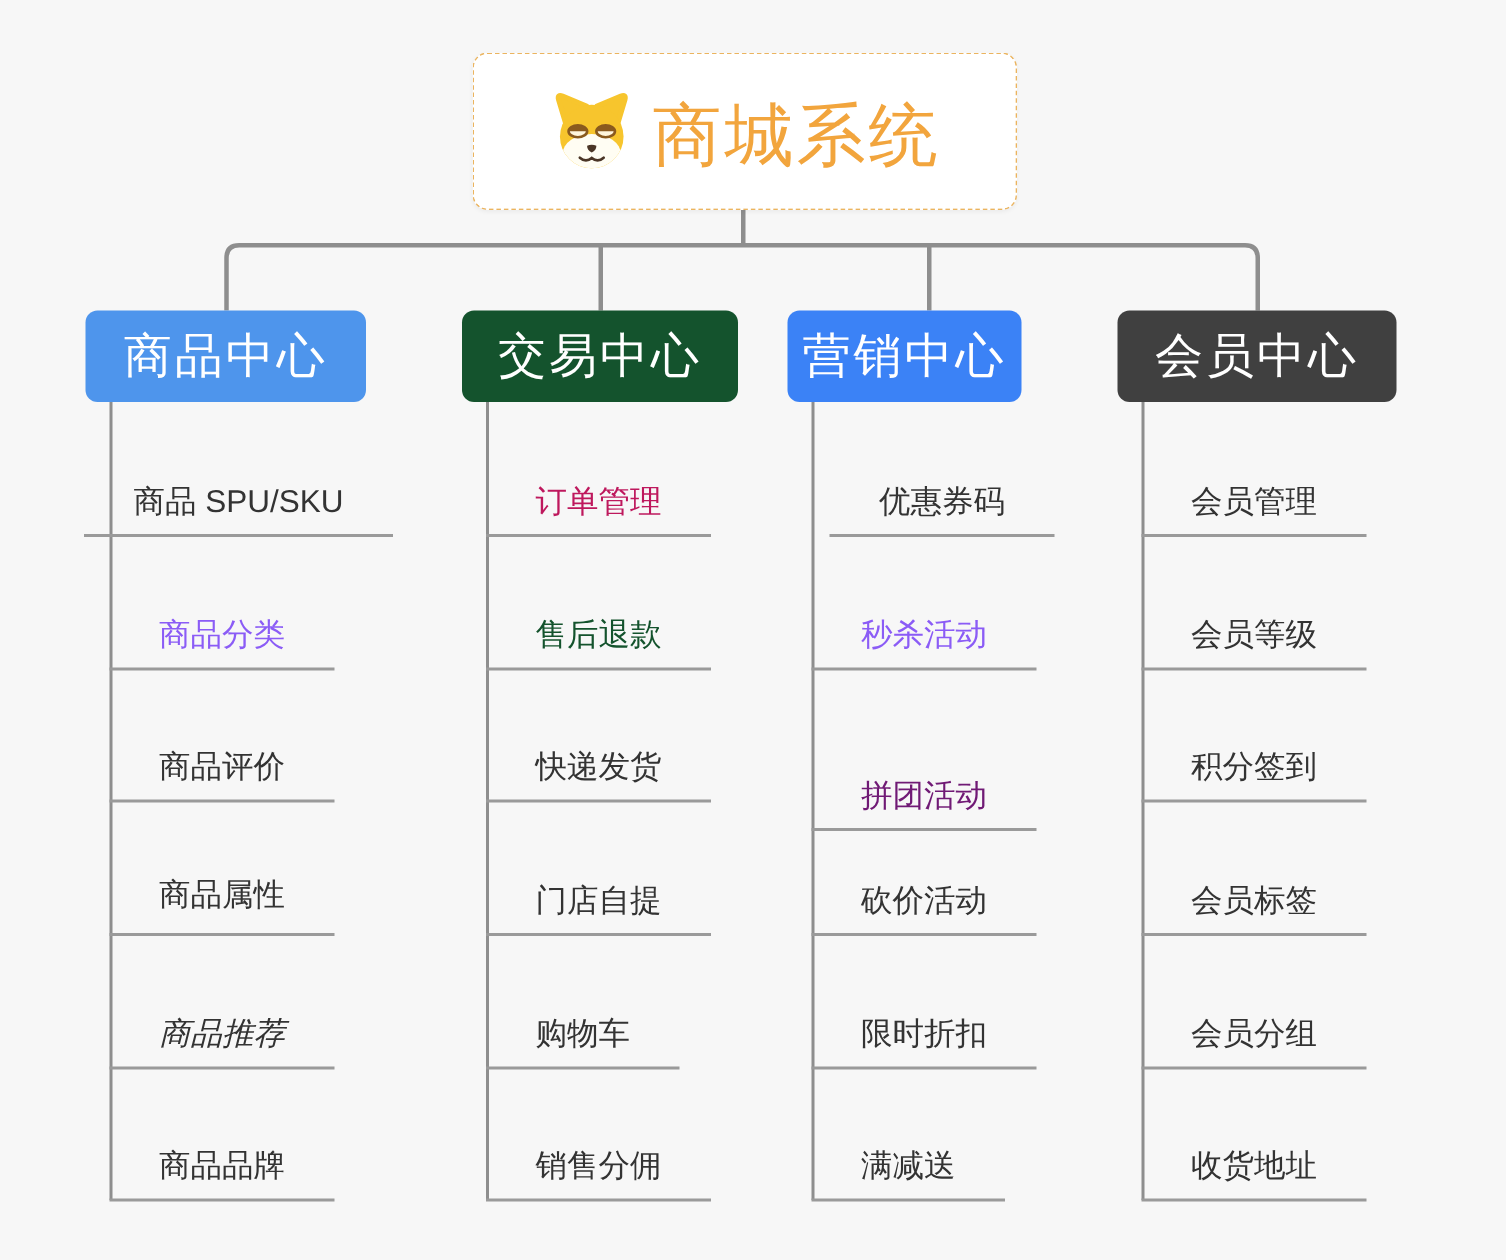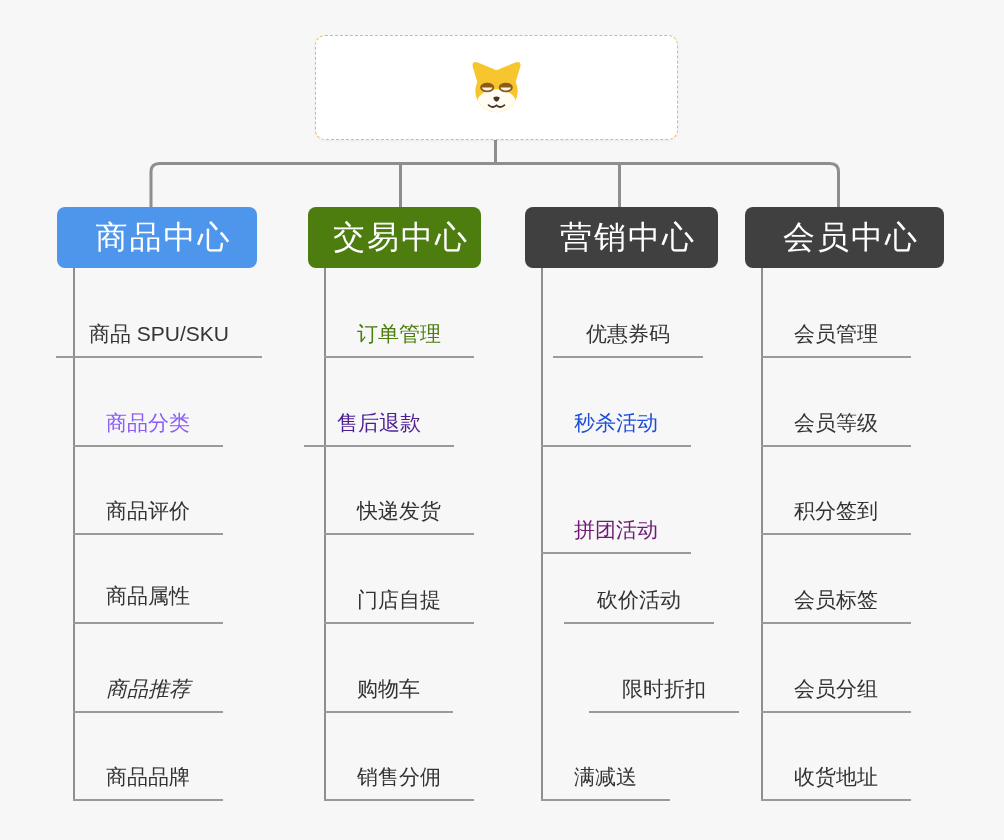--- a/index.html
+++ b/index.html
@@ -17,21 +17,20 @@
   .dog-icon{display:flex;align-items:center;}
   .root-label{
     font-size:46px;letter-spacing:2px;white-space:nowrap;line-height:1;
     padding-top:4px;
   }
   .branch-header{
     position:absolute;height:61px;border-radius:8px;
     display:flex;align-items:center;justify-content:center;
     color:#FFFFFF;font-size:32px;letter-spacing:2px;white-space:nowrap;
     cursor:pointer;
-    padding-left:13px;
   }
   .vline{position:absolute;width:2px;}
   .item{
     position:absolute;box-sizing:border-box;height:46px;
     padding:0 33px 8px 33px;display:flex;align-items:flex-end;
     font-size:21px;white-space:nowrap;cursor:pointer;
   }
 </style>
 </head>
 <body>
@@ -53,20 +52,21 @@
           </clipPath>
         <ellipse cx="32" cy="47" rx="22" ry="15" fill="#FFFDF3" clip-path="url(#headclip)"></ellipse>
         <ellipse cx="21.5" cy="30" rx="7" ry="4.5" fill="#FFF6DC" stroke="#8A5A1E" stroke-width="2"></ellipse>
         <path d="M14.5,30 A7,4.5 0 0 1 28.5,30 Z" fill="#8A5A1E"></path>
         <ellipse cx="42.5" cy="30" rx="7" ry="4.5" fill="#FFF6DC" stroke="#8A5A1E" stroke-width="2"></ellipse>
         <path d="M35.5,30 A7,4.5 0 0 1 49.5,30 Z" fill="#8A5A1E"></path>
         <path d="M28.5,41 Q32,39.5 35.5,41 Q35.5,44.5 32,46 Q28.5,44.5 28.5,41 Z" fill="#4A3526"></path>
         <path d="M23,50 Q27.5,54 32,50.2 Q36.5,54 41,50" fill="none" stroke="#4A3526" stroke-width="2" stroke-linecap="round"></path>
       </svg>
     </span>
+    <span class="root-label" style="color: rgb(242, 165, 61);">商城系统</span>
   </div>
 
   <div id="branchLayer">
       <div class="branch-header" style="left: 57px; top: 207px; width: 187px; background: rgb(78, 149, 236); color: rgb(255, 255, 255);">
         <span>商品中心</span>
       </div>
       <div class="vline" style="left: 73px; top: 268px; height: 532px; background: rgb(142, 142, 142);"></div>
       <div class="item" style="left: 56px; top: 312px; border-bottom: 2px solid rgb(154, 154, 154); color: rgb(51, 51, 51);">
         <span>商品 SPU/SKU</span>
       </div>
@@ -78,59 +78,59 @@
       </div>
       <div class="item" style="left: 73px; top: 578px; border-bottom: 2px solid rgb(154, 154, 154); color: rgb(51, 51, 51); align-items: center;">
         <span>商品属性</span>
       </div>
       <div class="item" style="left: 73px; top: 667px; border-bottom: 2px solid rgb(154, 154, 154); color: rgb(51, 51, 51); font-style: italic;">
         <span>商品推荐</span>
       </div>
       <div class="item" style="left: 73px; top: 755px; border-bottom: 2px solid rgb(154, 154, 154); color: rgb(51, 51, 51);">
         <span>商品品牌</span>
       </div>
-      <div class="branch-header" style="left: 308px; top: 207px; width: 160px; background: #4d7c0f; color: rgb(255, 255, 255); justify-content: center;">
+      <div class="branch-header" style="left: 308px; top: 207px; width: 184px; background: #14532d; color: rgb(255, 255, 255); justify-content: center;">
         <span>交易中心</span>
       </div>
       <div class="vline" style="left: 324px; top: 268px; height: 532px; background: rgb(142, 142, 142);"></div>
-      <div class="item" style="left: 324px; top: 312px; border-bottom: 2px solid rgb(154, 154, 154); color: #4d7c0f;">
+      <div class="item" style="left: 324px; top: 312px; border-bottom: 2px solid rgb(154, 154, 154); color: #be185d;">
         <span>订单管理</span>
       </div>
-      <div class="item" style="left: 304px; top: 401px; border-bottom: 2px solid rgb(154, 154, 154); color: #4c1d95;">
+      <div class="item" style="left: 324px; top: 401px; border-bottom: 2px solid rgb(154, 154, 154); color: #14532d;">
         <span>售后退款</span>
       </div>
       <div class="item" style="left: 324px; top: 489px; border-bottom: 2px solid rgb(154, 154, 154); color: rgb(51, 51, 51);">
         <span>快递发货</span>
       </div>
       <div class="item" style="left: 324px; top: 578px; border-bottom: 2px solid rgb(154, 154, 154); color: rgb(51, 51, 51);">
         <span>门店自提</span>
       </div>
       <div class="item" style="left: 324px; top: 667px; border-bottom: 2px solid rgb(154, 154, 154); color: rgb(51, 51, 51);">
         <span>购物车</span>
       </div>
       <div class="item" style="left: 324px; top: 755px; border-bottom: 2px solid rgb(154, 154, 154); color: rgb(51, 51, 51);">
         <span>销售分佣</span>
       </div>
-      <div class="branch-header" style="left: 525px; top: 207px; width: 180px; background: #404040; color: rgb(255, 255, 255);">
+      <div class="branch-header" style="left: 525px; top: 207px; width: 156px; background: #3b82f6; color: rgb(255, 255, 255);">
         <span>营销中心</span>
       </div>
       <div class="vline" style="left: 541px; top: 268px; height: 532px; background: rgb(142, 142, 142);"></div>
       <div class="item" style="left: 541px; top: 312px; border-bottom: 2px solid rgb(154, 154, 154); color: rgb(51, 51, 51); margin-left: 12px;">
         <span>优惠券码</span>
       </div>
-      <div class="item" style="left: 541px; top: 401px; border-bottom: 2px solid rgb(154, 154, 154); color: #1d4ed8;">
+      <div class="item" style="left: 541px; top: 401px; border-bottom: 2px solid rgb(154, 154, 154); color: #8b5cf6;">
         <span>秒杀活动</span>
       </div>
       <div class="item" style="left: 541px; top: 508px; border-bottom: 2px solid rgb(154, 154, 154); color: #701a75; justify-content: center;">
         <span>拼团活动</span>
       </div>
-      <div class="item" style="left: 541px; top: 578px; border-bottom: 2px solid rgb(154, 154, 154); color: rgb(51, 51, 51); margin-left: 23px;">
+      <div class="item" style="left: 541px; top: 578px; border-bottom: 2px solid rgb(154, 154, 154); color: rgb(51, 51, 51);">
         <span>砍价活动</span>
       </div>
-      <div class="item" style="left: 541px; top: 667px; border-bottom: 2px solid rgb(154, 154, 154); color: rgb(51, 51, 51); margin-left: 48px;">
+      <div class="item" style="left: 541px; top: 667px; border-bottom: 2px solid rgb(154, 154, 154); color: rgb(51, 51, 51);">
         <span>限时折扣</span>
       </div>
       <div class="item" style="left: 541px; top: 755px; border-bottom: 2px solid rgb(154, 154, 154); color: rgb(51, 51, 51);">
         <span>满减送</span>
       </div>
       <div class="branch-header" style="left: 745px; top: 207px; width: 186px; background: #404040; color: rgb(255, 255, 255);">
         <span>会员中心</span>
       </div>
       <div class="vline" style="left: 761px; top: 268px; height: 532px; background: rgb(142, 142, 142);"></div>
       <div class="item" style="left: 761px; top: 312px; border-bottom: 2px solid rgb(154, 154, 154); color: rgb(51, 51, 51);">

